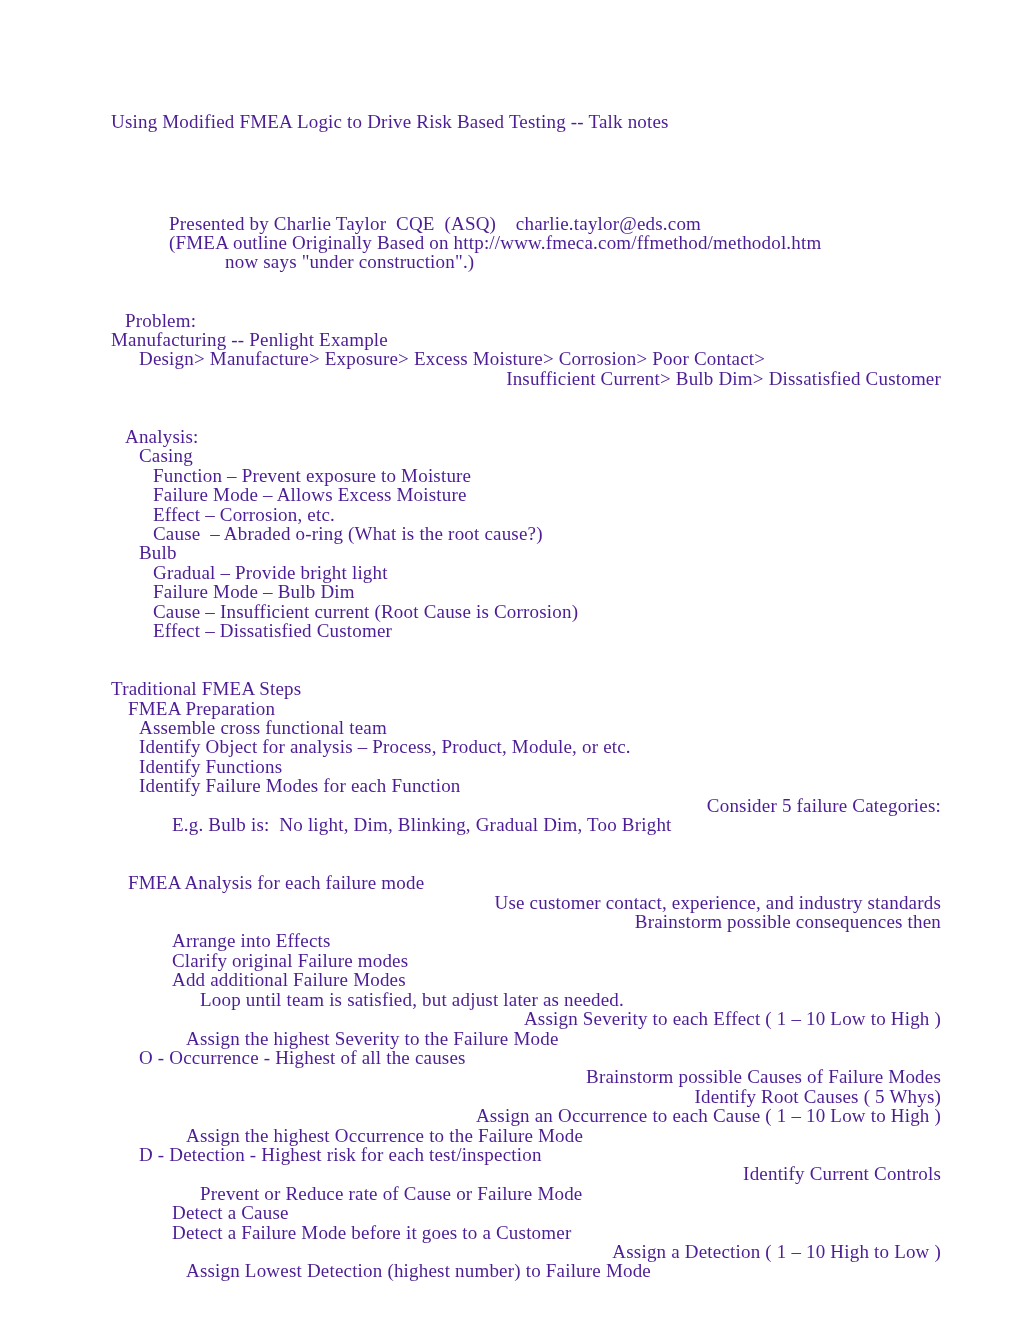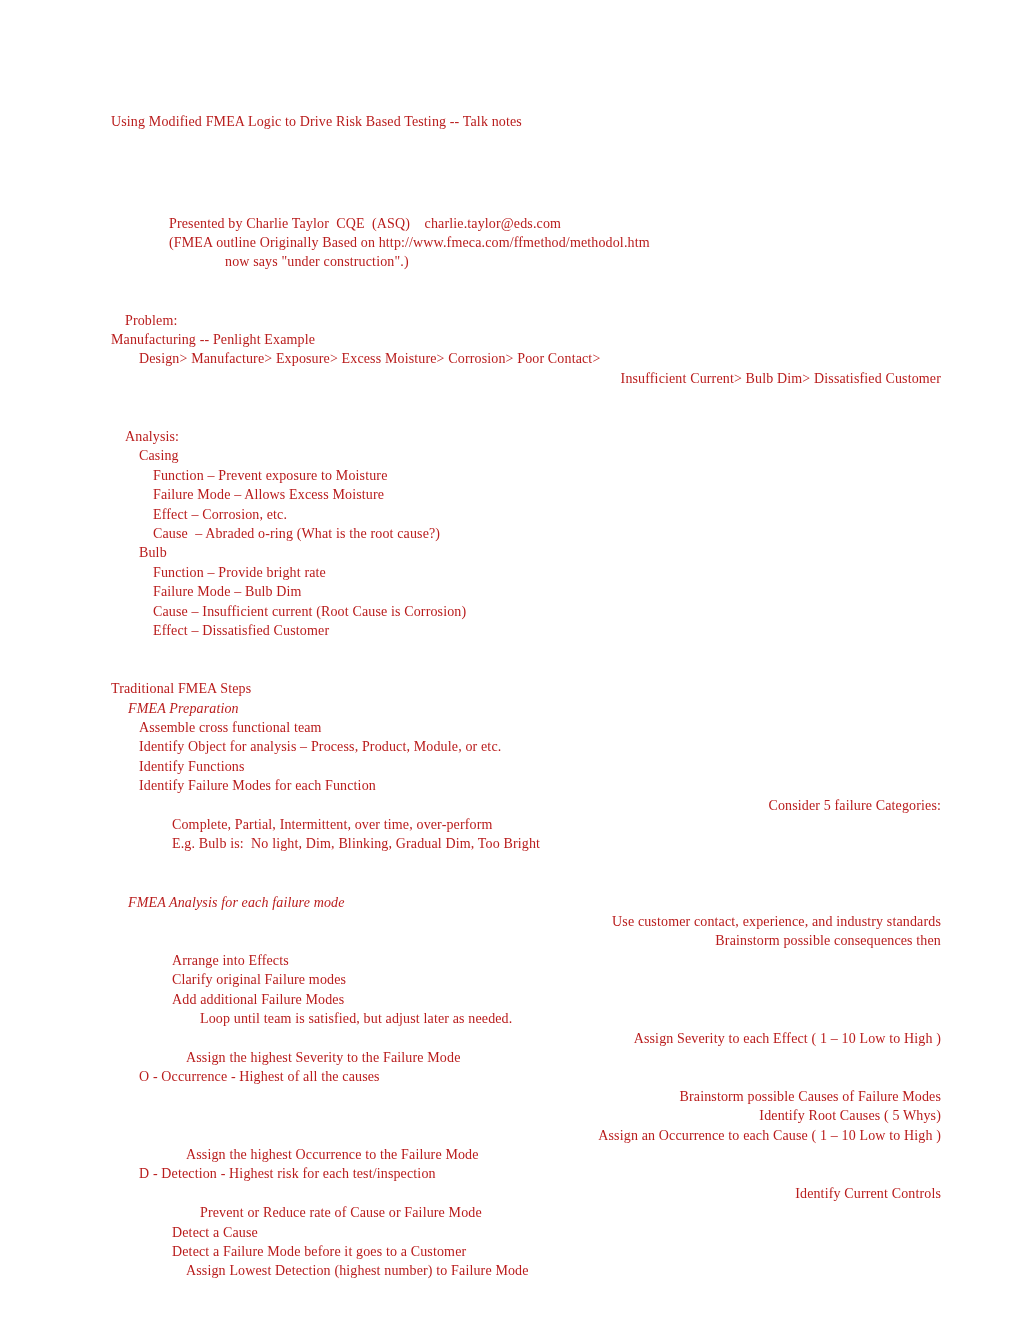--- a/index.html
+++ b/index.html
@@ -18,42 +18,42 @@
     font-family: "Liberation Serif", "DejaVu Serif", serif;
     color: #000000;
   }
   .doc-body {
     position: absolute;
     left: 111px;
     top: 112px;
     width: 830px;
   }
   .line {
-    font-size: 14px;
+    font-size: 19px;
     line-height: 19.4px;
     white-space: pre;
-    color: #b91c1c;
+    color: #4c1d95;
     letter-spacing: 0.01em;
     margin: 0;
     padding: 0;
   }
   
   .spacer {
     height: 19.4px;
   }
   
   .i0  { padding-left: 0px; }
   .i1  { padding-left: 14px; }
   .i2  { padding-left: 28px; }
   .i3  { padding-left: 42px; }
   .i4  { padding-left: 46px; text-align: right; }
   .i5  { padding-left: 61px; }
   .i6  { padding-left: 75px; }
   .i7  { padding-left: 89px; }
-  .i8  { padding-left: 17px; font-style: italic; }
+  .i8  { padding-left: 17px; }
   .ihdr { padding-left: 58px; margin-top: 24px; }
   .ihdr2 { padding-left: 58px; }
   .ihdr3 { padding-left: 114px; }
 </style>
 </head>
 <body>
 
 <div class="page">
   <div class="doc-body">
 
@@ -76,36 +76,35 @@
     <div class="line i4">Insufficient Current&gt; Bulb Dim&gt; Dissatisfied Customer</div>
     <div class="spacer"></div>
     <div class="spacer"></div>
     <div class="line i1">Analysis:</div>
     <div class="line i2">Casing</div>
     <div class="line i3">Function – Prevent exposure to Moisture</div>
     <div class="line i3">Failure Mode – Allows Excess Moisture</div>
     <div class="line i3">Effect – Corrosion, etc.</div>
     <div class="line i3">Cause  – Abraded o-ring (What is the root cause?)</div>
     <div class="line i2">Bulb</div>
-    <div class="line i3">Function – Provide bright rate</div>
+    <div class="line i3">Gradual – Provide bright light</div>
     <div class="line i3">Failure Mode – Bulb Dim</div>
     <div class="line i3">Cause – Insufficient current (Root Cause is Corrosion)</div>
     <div class="line i3">Effect – Dissatisfied Customer</div>
 
     <div class="spacer"></div>
     <div class="spacer"></div>
 
     <div class="line i0">Traditional FMEA Steps</div>
     <div class="line i8">FMEA Preparation</div>
     <div class="line i2">Assemble cross functional team</div>
     <div class="line i2">Identify Object for analysis – Process, Product, Module, or etc.</div>
     <div class="line i2">Identify Functions</div>
     <div class="line i2">Identify Failure Modes for each Function</div>
     <div class="line i4">Consider 5 failure Categories:</div>
-    <div class="line i5">Complete, Partial, Intermittent, over time, over-perform</div>
     <div class="line i5">E.g. Bulb is:  No light, Dim, Blinking, Gradual Dim, Too Bright</div>
     <div class="spacer"></div>
     <div class="spacer"></div>
     <div class="line i8">FMEA Analysis for each failure mode</div>
     <div class="line i4">Use customer contact, experience, and industry standards</div>
     <div class="line i4">Brainstorm possible consequences then</div>
     <div class="line i5">Arrange into Effects</div>
     <div class="line i5">Clarify original Failure modes</div>
     <div class="line i5">Add additional Failure Modes</div>
     <div class="line i7">Loop until team is satisfied, but adjust later as needed.</div>
@@ -114,16 +113,17 @@
     <div class="line i2">O - Occurrence - Highest of all the causes</div>
     <div class="line i4">Brainstorm possible Causes of Failure Modes</div>
     <div class="line i4">Identify Root Causes ( 5 Whys)</div>
     <div class="line i4">Assign an Occurrence to each Cause ( 1 – 10 Low to High )</div>
     <div class="line i6">Assign the highest Occurrence to the Failure Mode</div>
     <div class="line i2">D - Detection - Highest risk for each test/inspection</div>
     <div class="line i4">Identify Current Controls</div>
     <div class="line i7">Prevent or Reduce rate of Cause or Failure Mode</div>
     <div class="line i5">Detect a Cause</div>
     <div class="line i5">Detect a Failure Mode before it goes to a Customer</div>
+    <div class="line i4">Assign a Detection ( 1 – 10 High to Low )</div>
     <div class="line i6">Assign Lowest Detection (highest number) to Failure Mode</div>
 
   </div>
 </div>
 
 </body></html>

